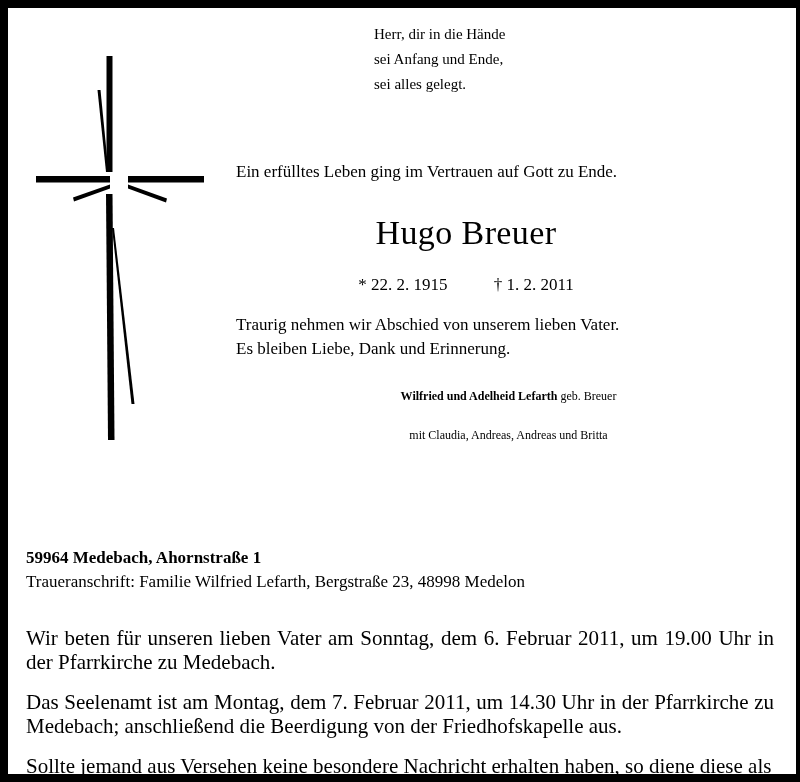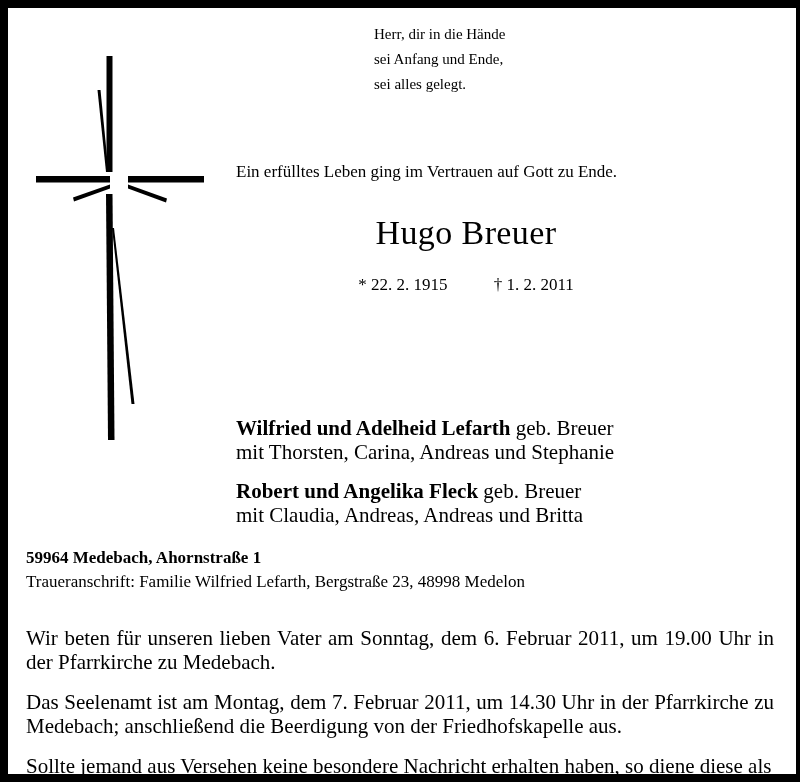--- a/index.html
+++ b/index.html
@@ -84,24 +84,25 @@
     left: 236px;
     top: 313px;
     width: 545px;
     font-size: 17px;
     line-height: 24px;
   }
 
   .survivors {
     position: absolute;
     left: 236px;
-    top: 416px;
+    top: 384px;
     width: 545px;
-    font-size: 21px;
-    line-height: 24px;
+    font-size: 12px;
+    line-height: 24px;
+    text-align: center;
   }
   .survivor-group { margin-bottom: 15px; }
   .survivor-group:last-child { margin-bottom: 0; }
   .survivor-line { white-space: nowrap; }
   .survivor-line .strong { font-weight: bold; }
   .survivor-line .plain  { font-weight: normal; }
 
   
   .address {
     position: absolute;
@@ -168,34 +169,34 @@
 
   <div class="lead">Ein erfülltes Leben ging im Vertrauen auf Gott zu Ende.</div>
 
   <div class="deceased-name">Hugo Breuer</div>
 
   <div class="life-dates">
     <span class="birth">* 22. 2. 1915</span>
     <span class="death">† 1. 2. 2011</span>
   </div>
 
+  <div class="farewell">
+    <div>Traurig nehmen wir Abschied von unserem lieben Vater.</div>
+    <div>Es bleiben Liebe, Dank und Erinnerung.</div>
+  </div>
 
   <div class="survivors">
 
     <div class="survivor-group">
       <div class="survivor-line">
         <span class="strong">Wilfried und Adelheid Lefarth</span><span class="plain"> geb. Breuer</span>
       </div>
-      <div class="survivor-line strong">mit Thorsten, Carina, Andreas und Stephanie</div>
     </div>
 
     <div class="survivor-group">
-      <div class="survivor-line">
-        <span class="strong">Robert und Angelika Fleck</span><span class="plain"> geb. Breuer</span>
-      </div>
       <div class="survivor-line strong">mit Claudia, Andreas, Andreas und Britta</div>
     </div>
 
   </div>
 
   <div class="address">
     <div class="street">59964 Medebach, Ahornstraße 1</div>
     <div>Traueranschrift: Familie Wilfried Lefarth, Bergstraße 23, 48998 Medelon</div>
   </div>
 

